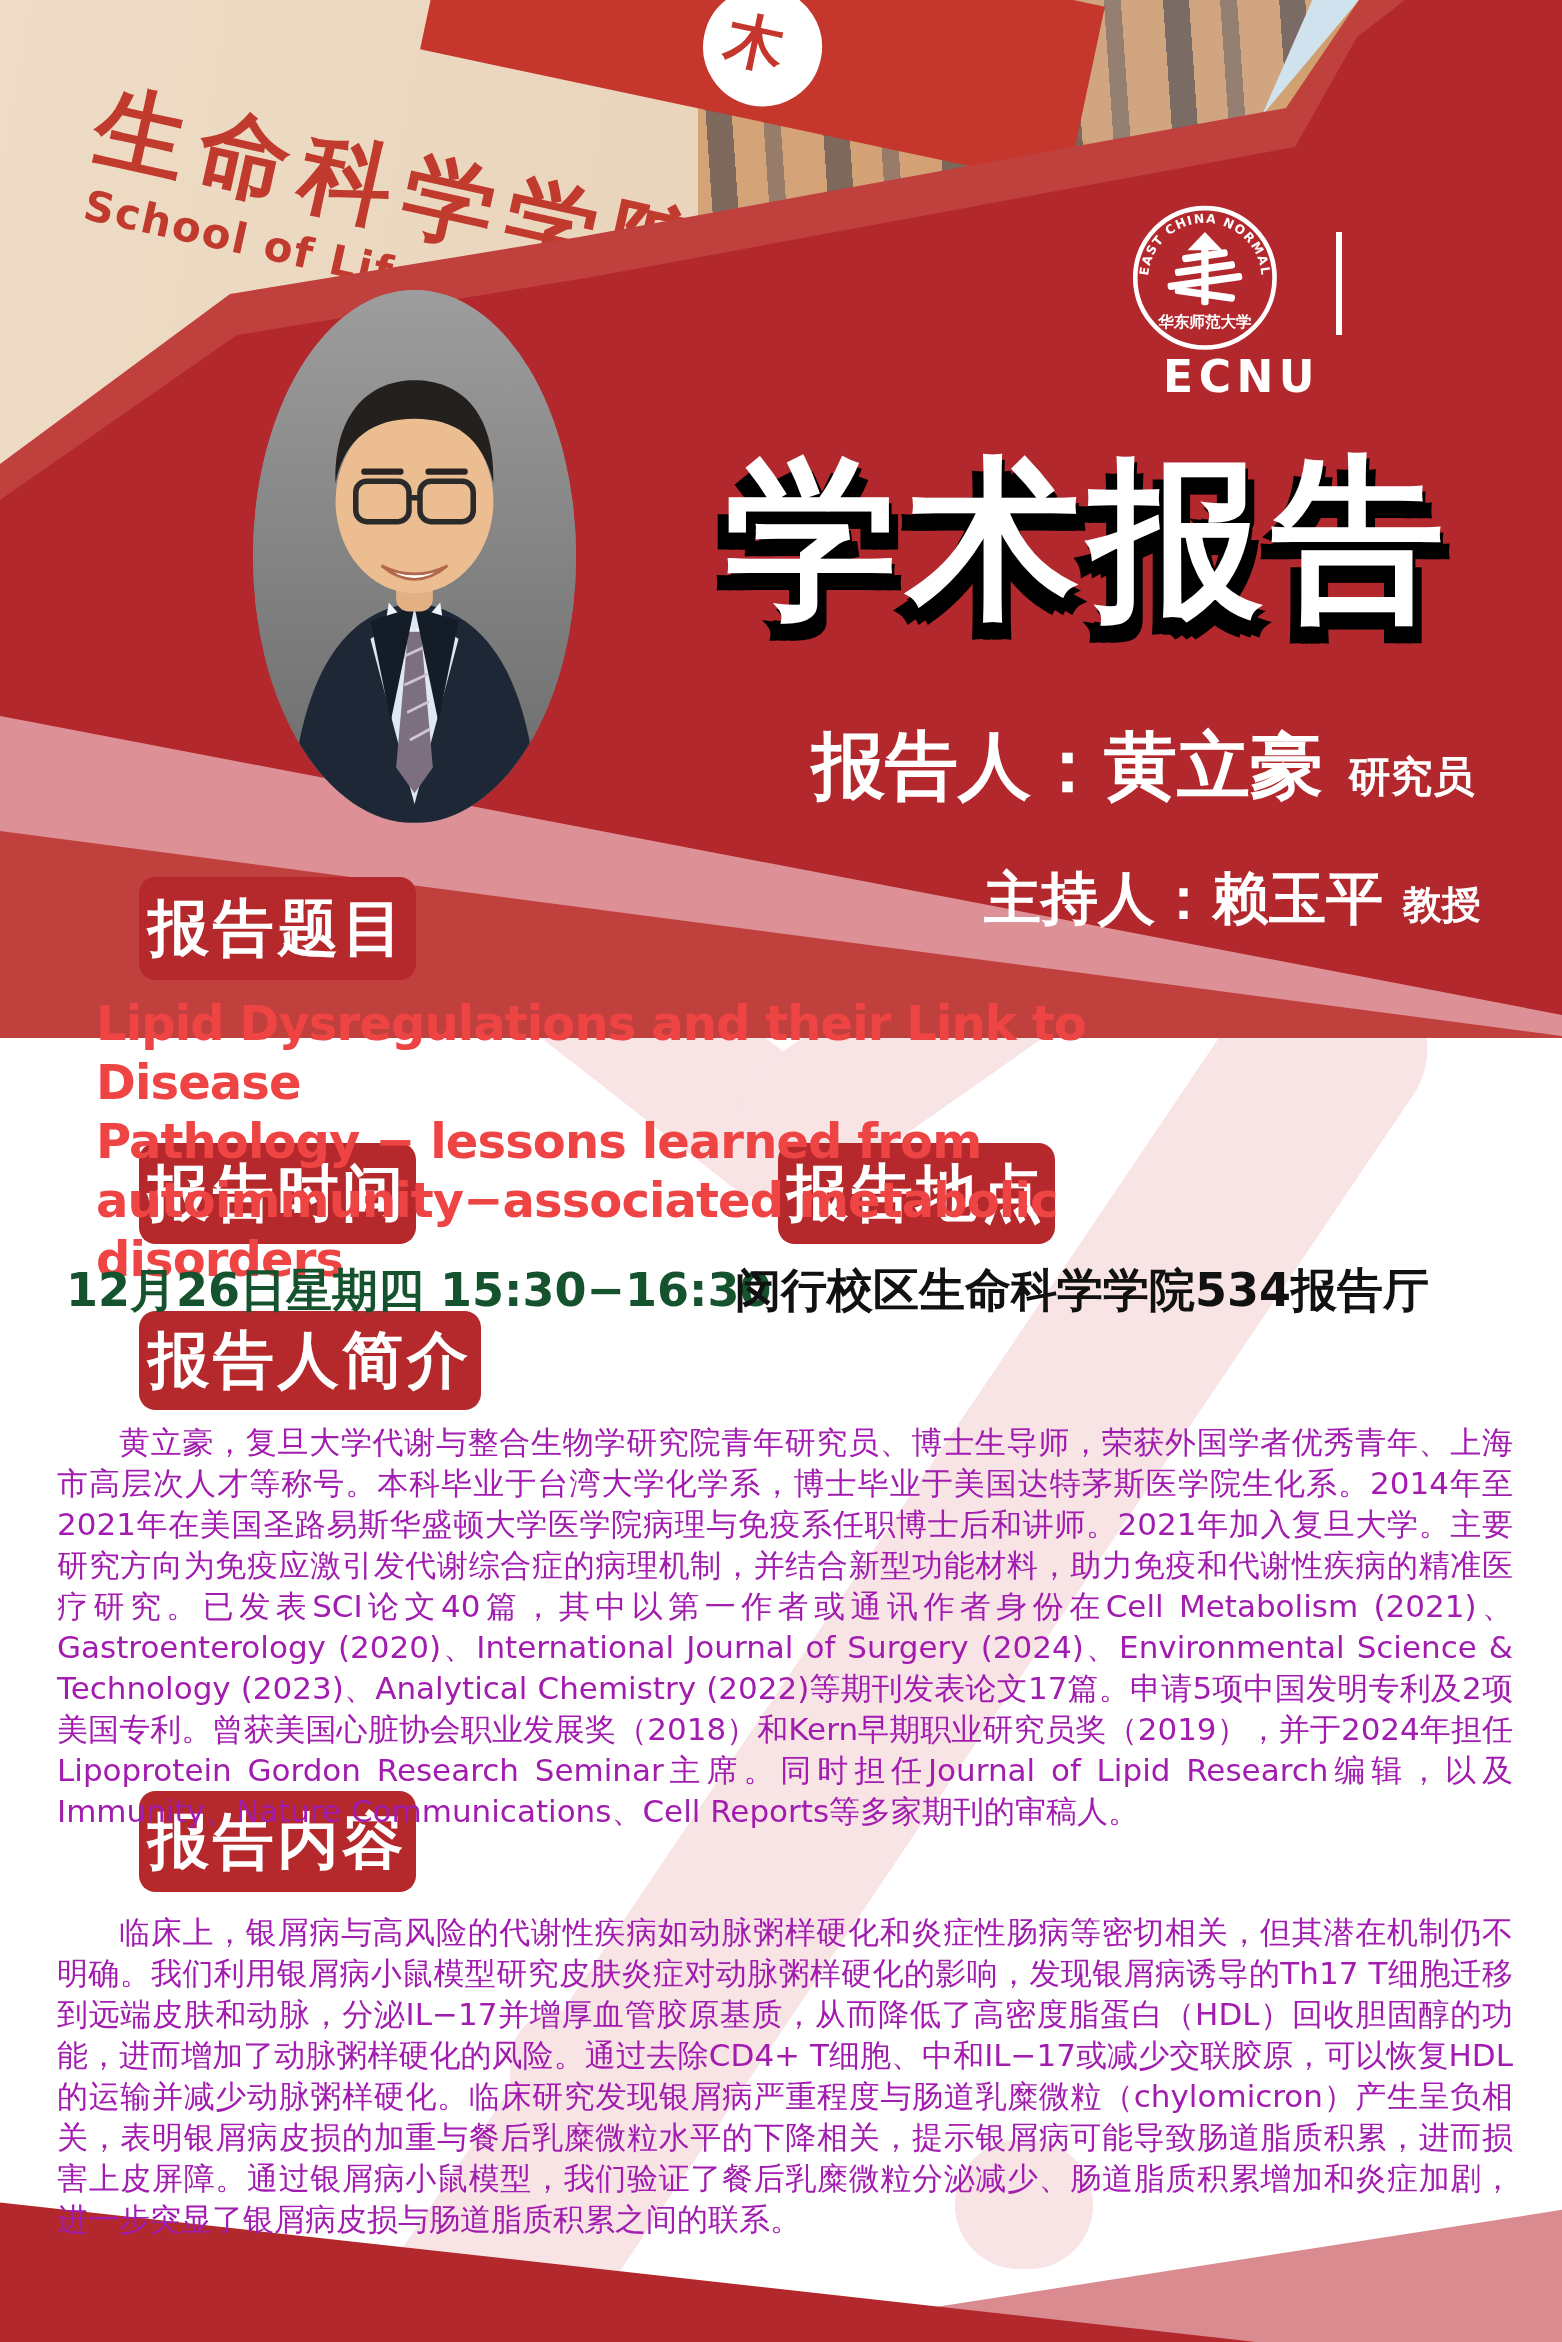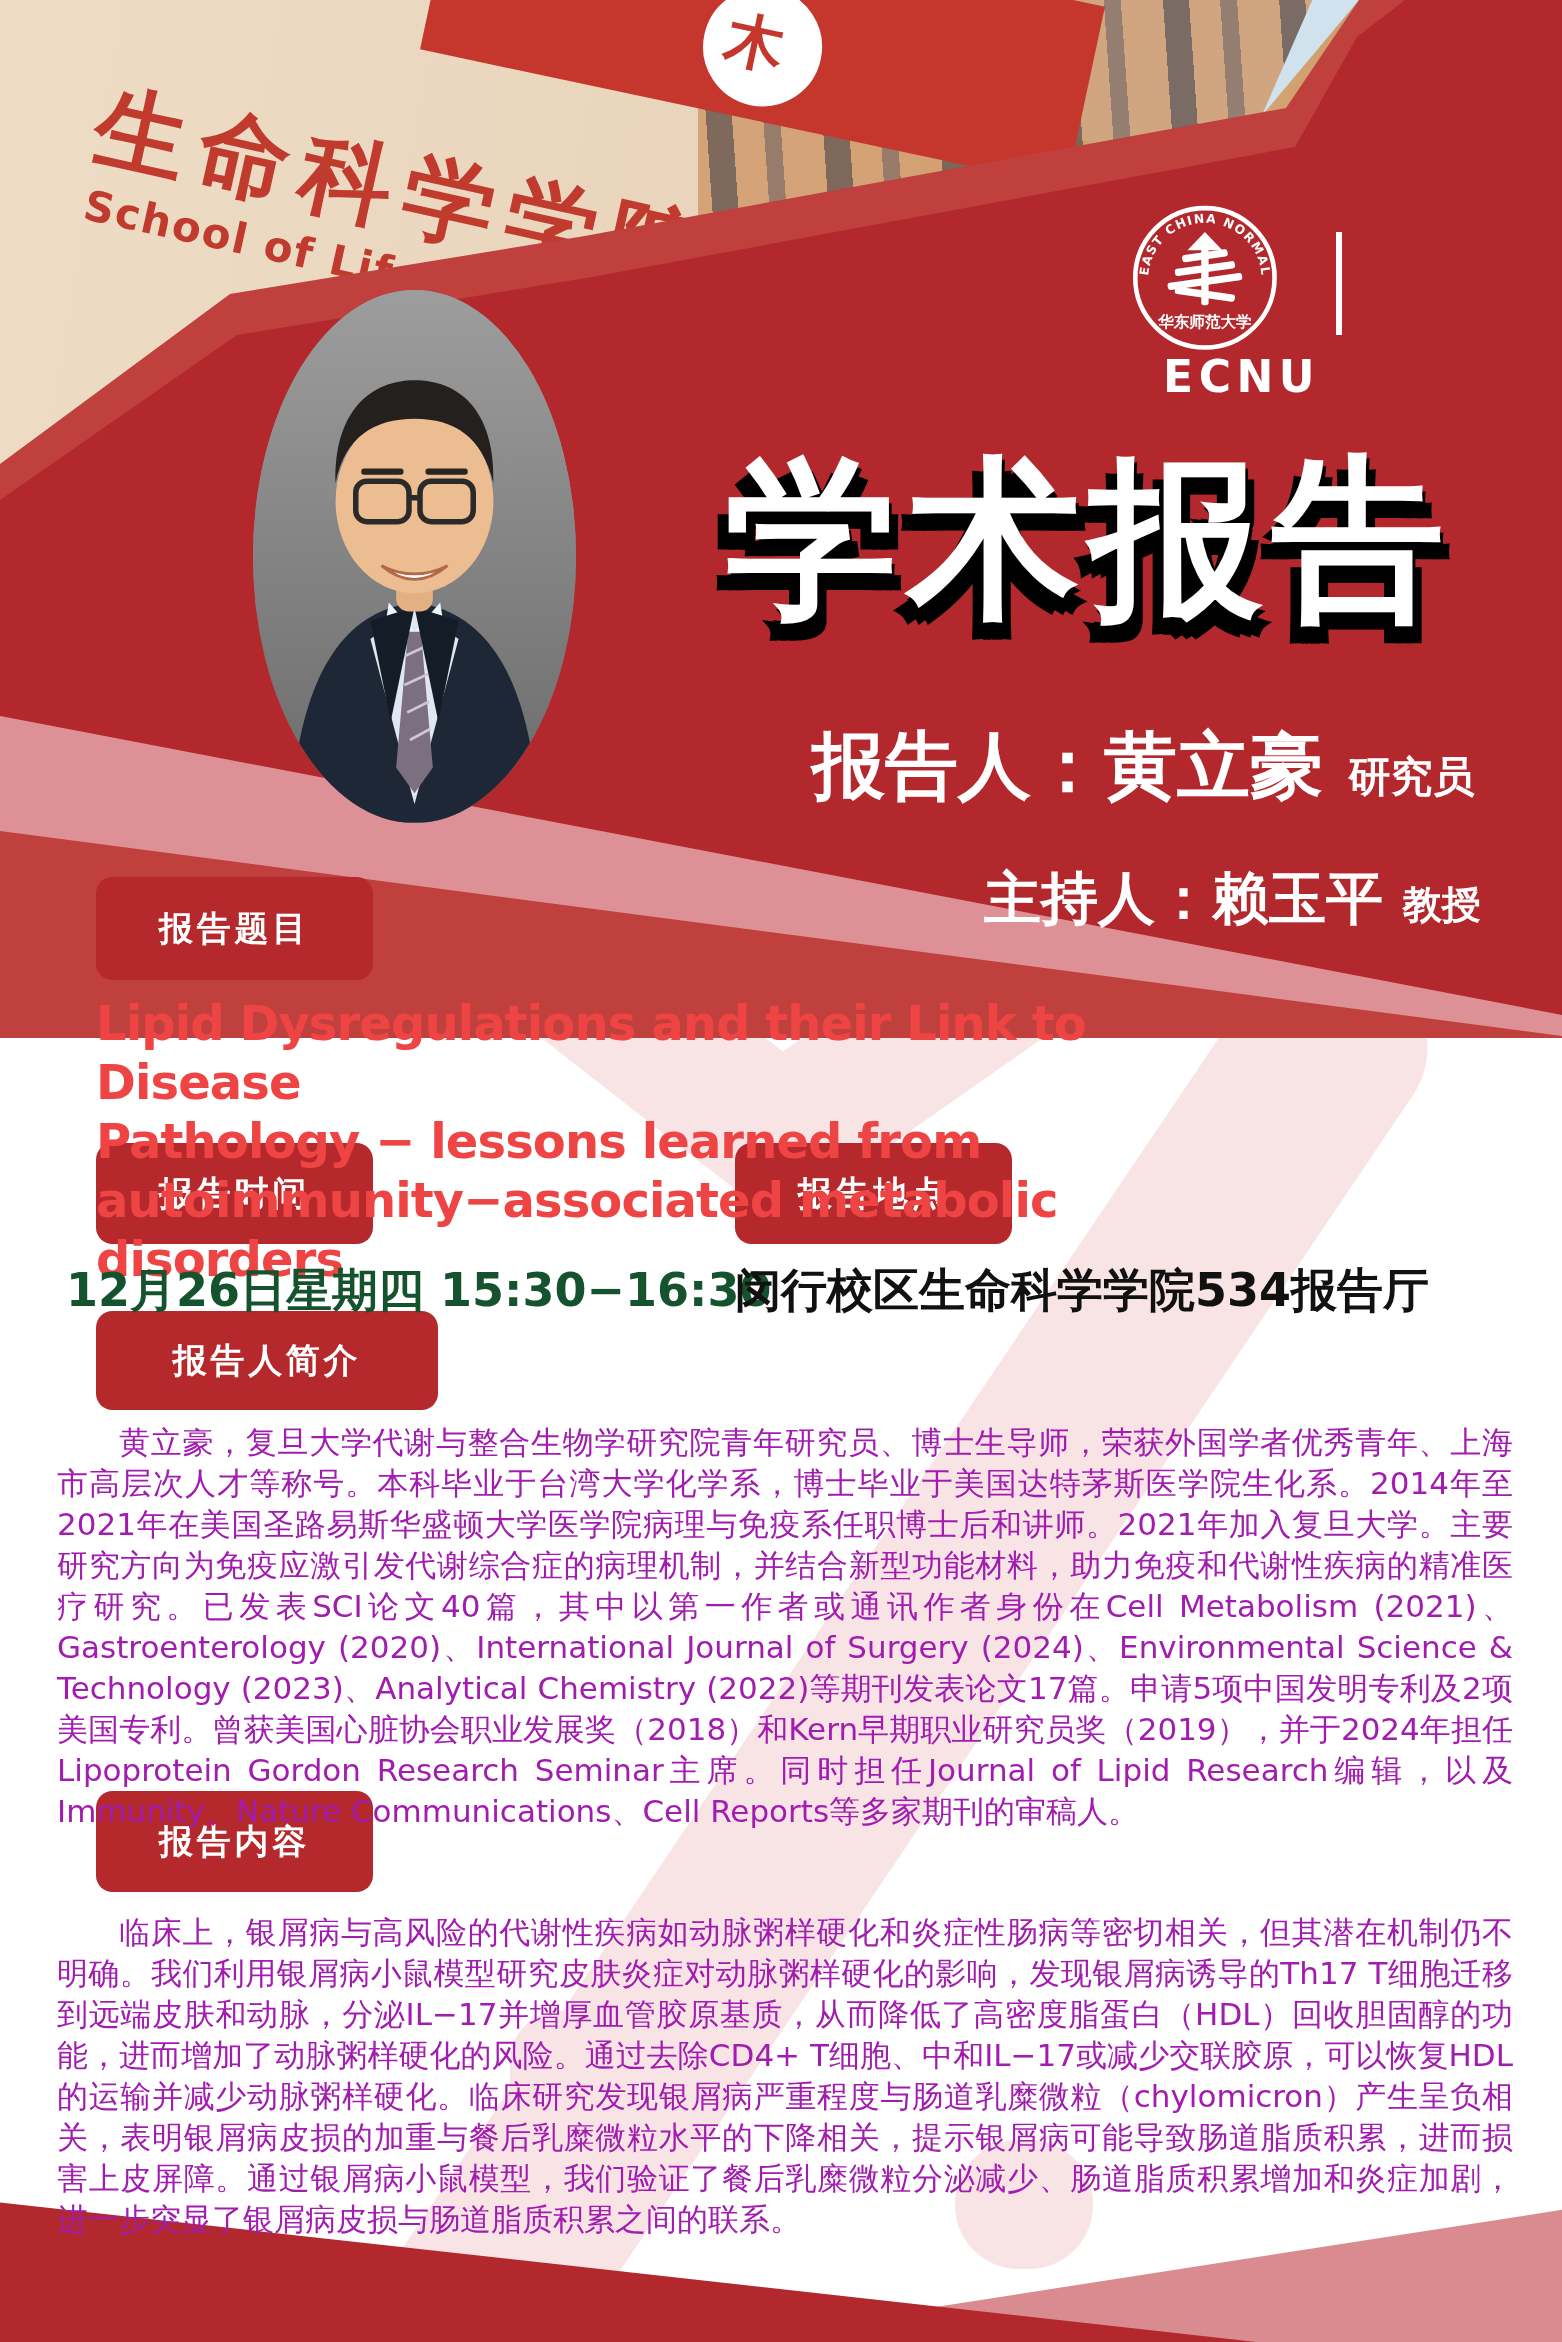--- a/index.html
+++ b/index.html
@@ -76,21 +76,21 @@
   
   .wline{color:#fff; font-weight:bold; white-space:nowrap;}
   #speaker-line{left:788px; top:718px; font-size:73px;margin-left:24px;}
   #speaker-line .minor{font-size:42px;}
   #host-line{left:984px; top:861px; font-size:57px;text-align:center;}
   #host-line .minor{font-size:39px;}
   .minor{font-weight:bold;}
 
   
   .badge{background:#b5282b; color:#fff; font-weight:bold; border-radius:16.5px;
-    display:flex; align-items:center; justify-content:center; font-size:34px; letter-spacing:3.7px;}
+    display:flex; align-items:center; justify-content:center; font-size:61px; letter-spacing:3.7px;margin-left:43px;}
   #badge-topic{left:96px; top:877px; width:277px; height:103px;}
   #badge-time{left:96px; top:1143px; width:277px; height:101px;}
   #badge-venue{left:735px; top:1143px; width:277px; height:101px;}
   #badge-bio{left:96px; top:1311px; width:342px; height:99px;}
   #badge-abs{left:96px; top:1791px; width:277px; height:101px;}
 
   
   #talk-title{left:96px; top:994px; width:1194px; color:#ef4444;
     font-size:48px; font-weight:bold; line-height:59px; letter-spacing:-0.9px;}
   #talk-time{left:66px; top:1260px; font-size:46px; font-weight:bold; color:#14532d; white-space:nowrap;}

